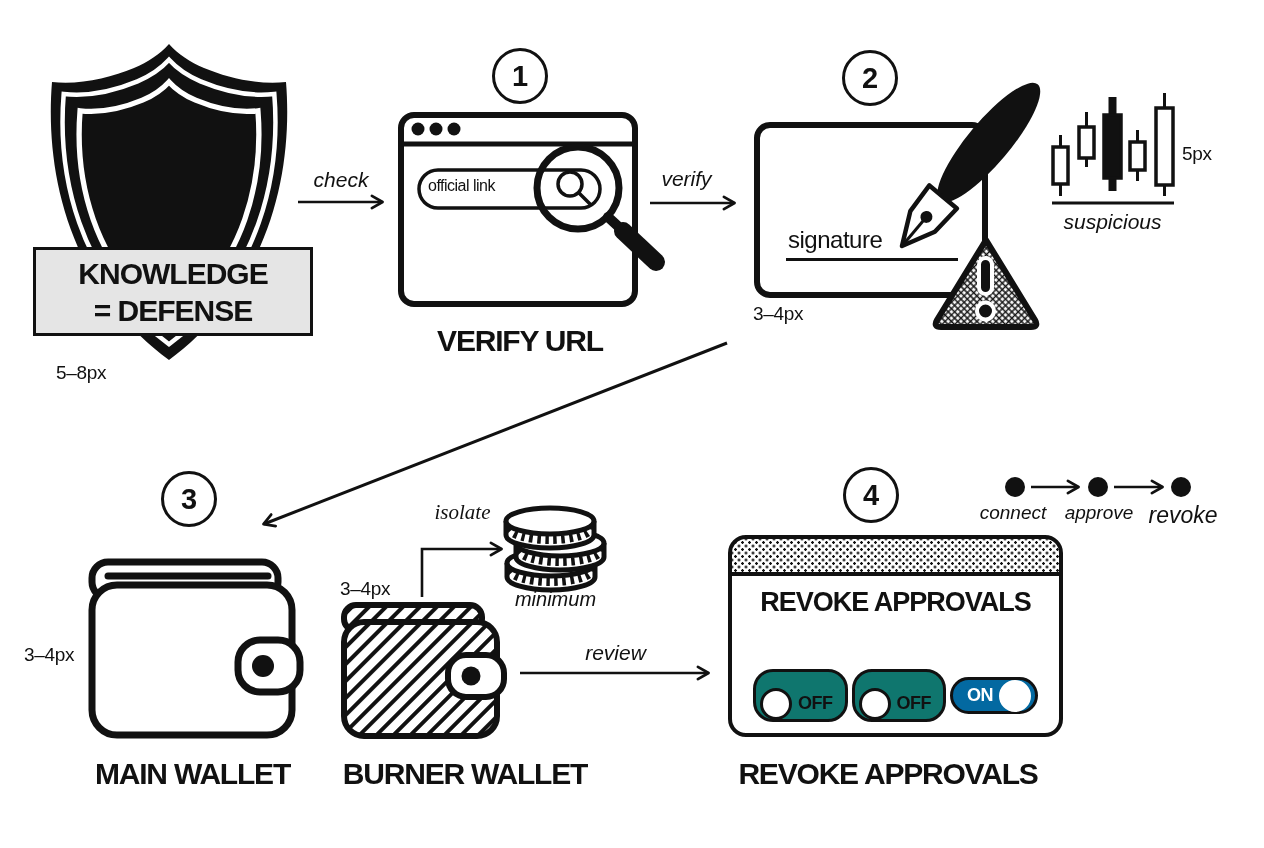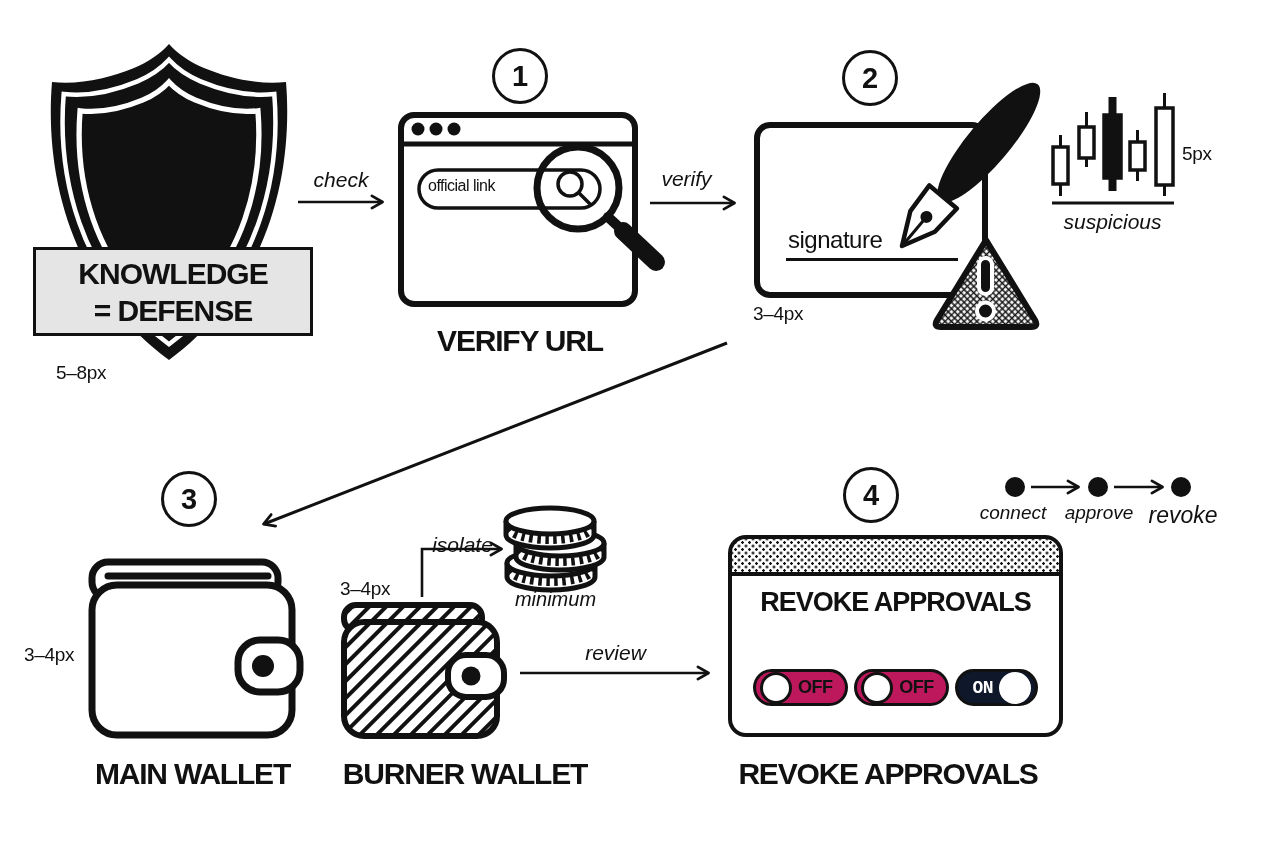--- a/index.html
+++ b/index.html
@@ -20,25 +20,25 @@
         border-radius:13px 13px 0 0;
         background-image:radial-gradient(#111 1.3px, transparent 1.45px),
                          radial-gradient(#111 1.3px, transparent 1.45px);
         background-size:7px 7px;background-position:0 0,3.5px 3.5px;}
   .panel-title{position:absolute;left:0;right:0;top:48px;text-align:center;font-weight:700;
         font-size:27px;letter-spacing:-1px;white-space:nowrap;}
   .panel-sub{position:absolute;left:0;right:0;top:86px;text-align:center;font-size:19.5px;
         letter-spacing:-0.4px;white-space:nowrap;}
   .toggles{position:absolute;left:21px;right:21px;top:130px;display:flex;
         justify-content:space-between;align-items:center;}
-  .toggle{height:31px;border:3.5px solid #111;border-radius:20px;background:#be185d;
-        display:flex;align-items:center;gap:6px;padding:0 12px 0 4px;}
+  .toggle{height:31px;border:3.5px solid #111;border-radius:20px;background:#0f766e;
+        display:flex;align-items:center;gap:6px;padding:16px 12px 0 4px;}
   .toggle .knob{width:26px;height:26px;border:3.5px solid #111;border-radius:50%;background:#fff;flex:0 0 auto;}
   .toggle .lbl{font-weight:700;font-size:18px;letter-spacing:-0.5px;}
-  .toggle.on{background:#0f172a;color:#fff;flex-direction:row-reverse;padding:0 4px 0 14px;font-family:Liberation Mono, monospace;}
+  .toggle.on{background:#0369a1;color:#fff;flex-direction:row-reverse;padding:0 4px 0 14px;}
   .toggle.on .knob{background:#fff;border-color:#fff;}
   .sigline{background:#111;height:3px;}
 </style>
 </head>
 <body>
 
 <div id="canvas">
 
   <svg class="abs" style="left:0;top:0;" width="1264" height="848" viewBox="0 0 1264 848">
     <defs>
@@ -172,21 +172,21 @@
   </svg>
 
   <div class="abs kbox" style="left:33px;top:247px;width:274px;height:83px;">
     <div>KNOWLEDGE</div>
     <div>= DEFENSE</div>
   </div>
   <div class="abs ann" style="left:56px;top:329px;margin-top:33px;">5–8px</div>
 
   <div class="abs it" style="left:296px;top:168px;width:90px;">check</div>
   <div class="abs it" style="left:639px;top:167px;width:95px;">verify</div>
-  <div class="abs it" style="left:420px;top:533px;width:85px;">isolate</div>
+  <div class="abs it" style="left:420px;top:500px;width:85px;font-family:Liberation Serif, serif;">isolate</div>
   <div class="abs it" style="left:568px;top:641px;width:95px;">review</div>
 
   <div class="abs badge" style="left:492px;top:48px;">1</div>
   <div class="abs" style="left:428px;top:177px;font-size:16px;letter-spacing:-0.5px;">official link</div>
   <div class="abs big" style="left:400px;top:324px;width:240px;">VERIFY URL</div>
 
   <div class="abs badge" style="left:842px;top:50px;">2</div>
   <div class="abs" style="left:788px;top:226px;font-size:24px;letter-spacing:-0.5px;">signature</div>
   <div class="abs sigline" style="left:786px;top:258px;width:172px;"></div>
   <div class="abs ann" style="left:753px;top:303px;">3–4px</div>

